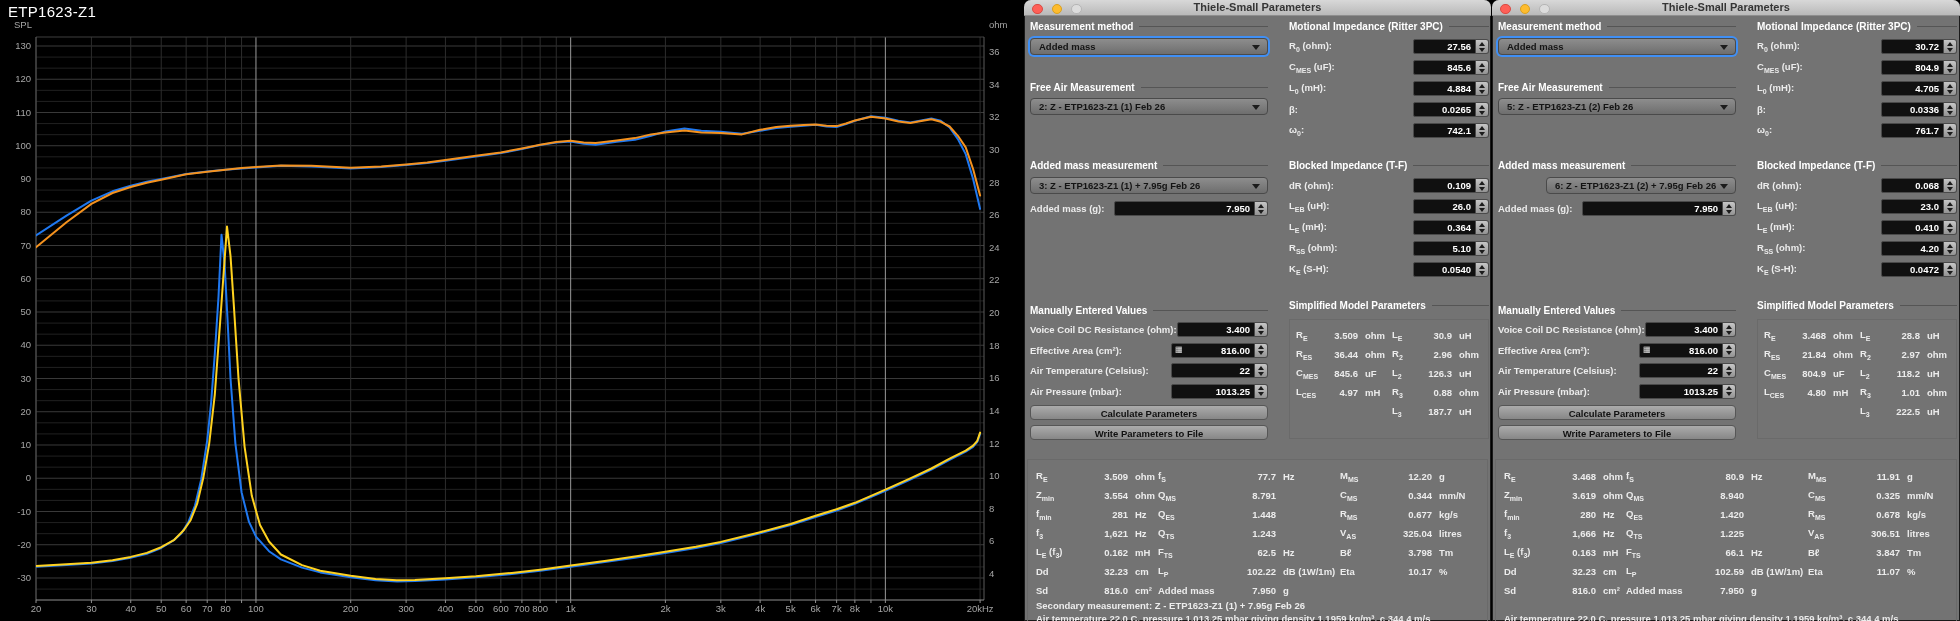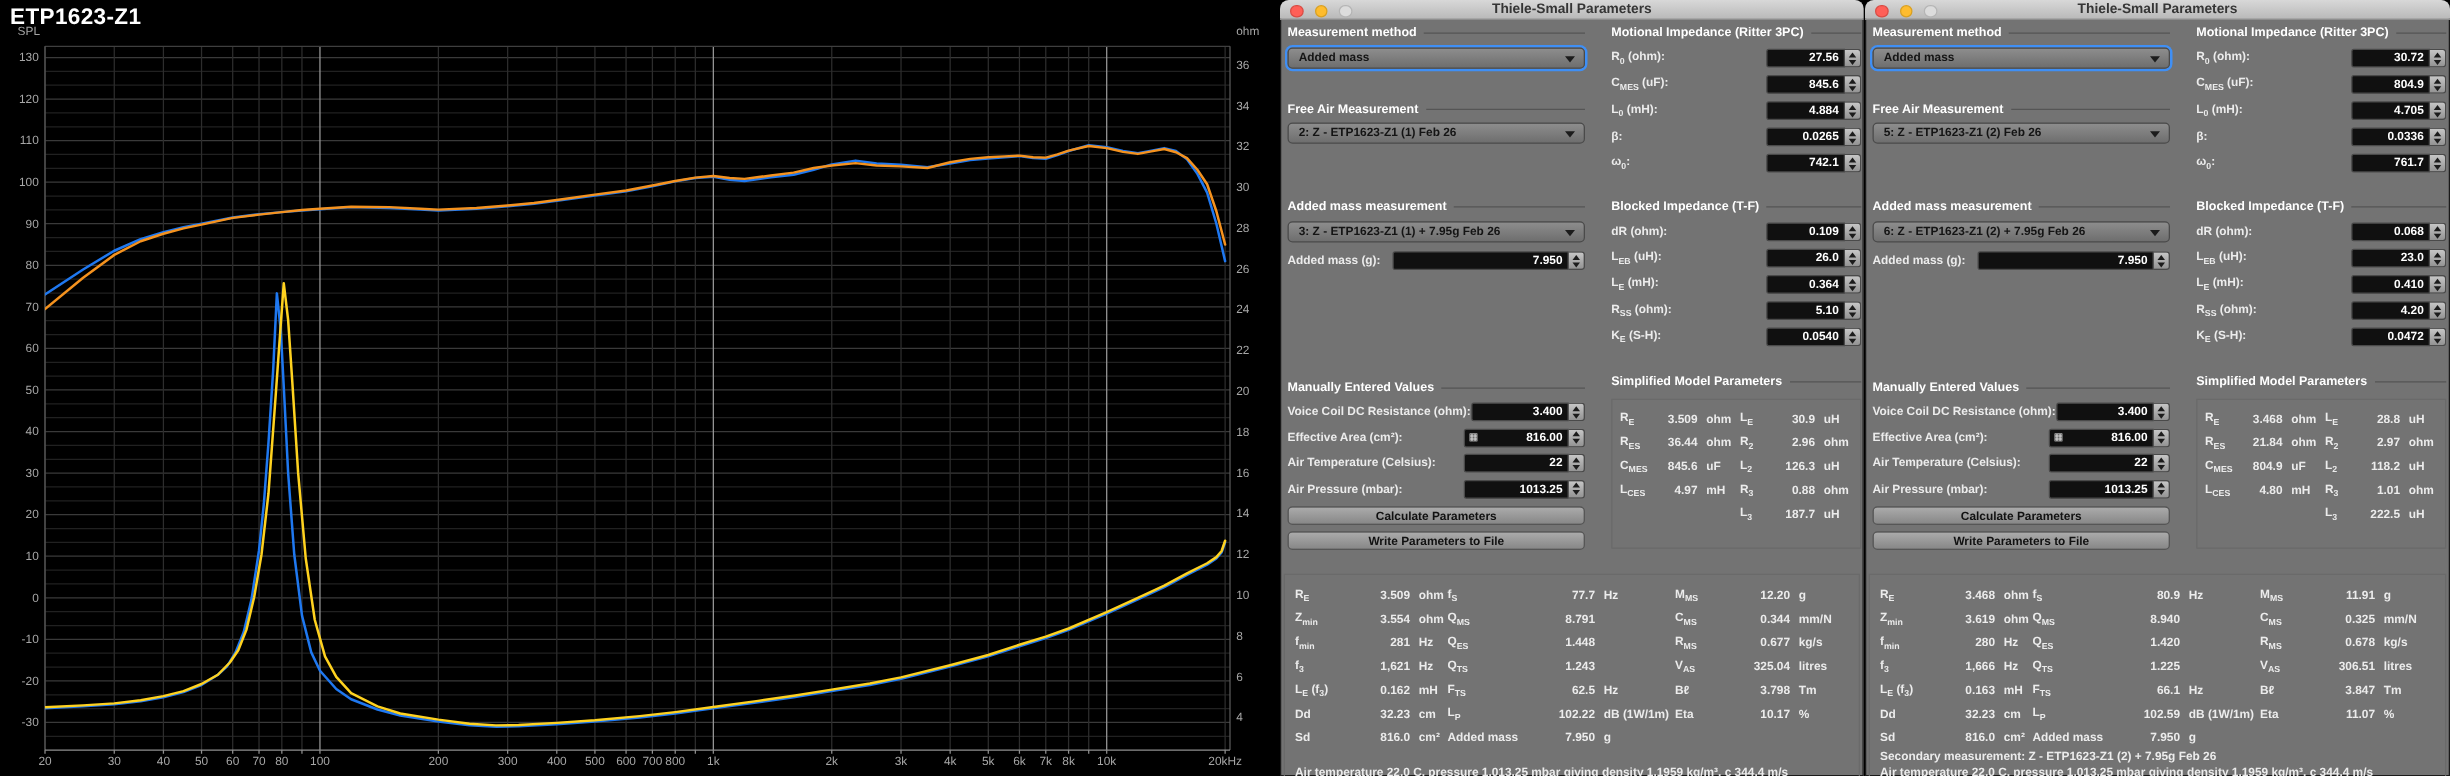--- a/index.html
+++ b/index.html
@@ -1,20 +1,20 @@
 <!DOCTYPE html>
 <html><head>
 <meta charset="utf-8">
 <style>
   html,body{margin:0;padding:0;background:#000;}
   .stage{position:relative;width:1960px;height:621px;background:#000;overflow:hidden;
          font-family:"Liberation Sans",sans-serif;}
   
   .chart-wrap{position:absolute;left:0;top:0;width:1024px;height:621px;background:#000;}
-  .chart-title{position:absolute;left:8px;top:3px;color:#fff;font-size:18px;font-weight:bold;letter-spacing:.3px;}
+  .chart-title{position:absolute;left:8px;top:3px;color:#fff;font-size:15px;font-weight:normal;letter-spacing:.3px;}
   
   .panel{position:absolute;top:0;height:621px;background:#737373;border-radius:7px 7px 0 0;
          box-shadow:inset 0 0 0 1px #1a1a1a;}
   .titlebar{position:relative;height:15px;background:linear-gradient(#d8d8d8,#b9b9b9);
             border-radius:7px 7px 0 0;border-bottom:1px solid #8e8e8e;}
   .titlebar .win-title{position:absolute;left:0;right:0;top:1px;text-align:center;
             font-size:11px;font-weight:bold;color:#353535;}
   .lights{position:absolute;left:8px;top:3.5px;display:flex;gap:9px;}
   .light{width:8.5px;height:8.5px;border-radius:50%;}
   .light.r{background:#ff5f57;border:.5px solid #d94c44;}
@@ -635,20 +635,21 @@
               <span class="rname">Bℓ</span>
               <span class="rval">3.798</span>
               <span class="runit">Tm</span>
             </div>
             <div class="rrow" style="grid-template-columns: 40px 52px 1fr;">
               <span class="rname">Eta</span>
               <span class="rval">10.17</span>
               <span class="runit">%</span>
             </div>
           </div>
+          <div class="foot" style="top: 140px;">Secondary measurement: Z - ETP1623-Z1 (1) + 7.95g Feb 26</div>
           <div class="foot" style="top: 153px;">Air temperature 22.0 C, pressure 1,013.25 mbar giving density 1.1959 kg/m³, c 344.4 m/s</div>
         </div>
       </div>
   </div>
 
   <div class="panel" id="panel1" style="left:1492px;width:468px;">
     <div class="titlebar">
       <span class="lights">
         <span class="light r"></span>
         <span class="light y"></span>
@@ -668,21 +669,21 @@
           <div class="sec-h" style="margin-top: 27px;">
             <span>Free Air Measurement</span>
           </div>
           <div class="dd" style="margin-top: 5px;">
             <span class="dd-t">5: Z - ETP1623-Z1 (2) Feb 26</span>
             <span class="dd-arrow"></span>
           </div>
           <div class="sec-h" style="margin-top: 45px;">
             <span>Added mass measurement</span>
           </div>
-          <div class="dd" style="margin-top: 6px;">
+          <div class="dd" style="margin-top: 6px; margin-left: 48px;">
             <span class="dd-t">6: Z - ETP1623-Z1 (2) + 7.95g Feb 26</span>
             <span class="dd-arrow"></span>
           </div>
           <div class="prow" style="margin-top: 7px;">
             <span class="plab" style="flex: 0 0 auto; width: 84px;">Added mass (g):</span>
             <div class="fld" style="width: 154px;">
               <div class="fld-box" style="flex: 1 1 0%;">
                 <span class="fld-v">7.950</span>
               </div>
               <div class="stepper">
@@ -1028,18 +1029,17 @@
               <span class="rname">Bℓ</span>
               <span class="rval">3.847</span>
               <span class="runit">Tm</span>
             </div>
             <div class="rrow" style="grid-template-columns: 40px 52px 1fr;">
               <span class="rname">Eta</span>
               <span class="rval">11.07</span>
               <span class="runit">%</span>
             </div>
           </div>
-          <div class="foot" style="top: 140px;">Secondary measurement: Z - ETP1623-Z1 (2) + 7.95g Feb 26</div>
           <div class="foot" style="top: 153px;">Air temperature 22.0 C, pressure 1,013.25 mbar giving density 1.1959 kg/m³, c 344.4 m/s</div>
         </div>
       </div>
   </div>
 </div>
 
 </body></html>

